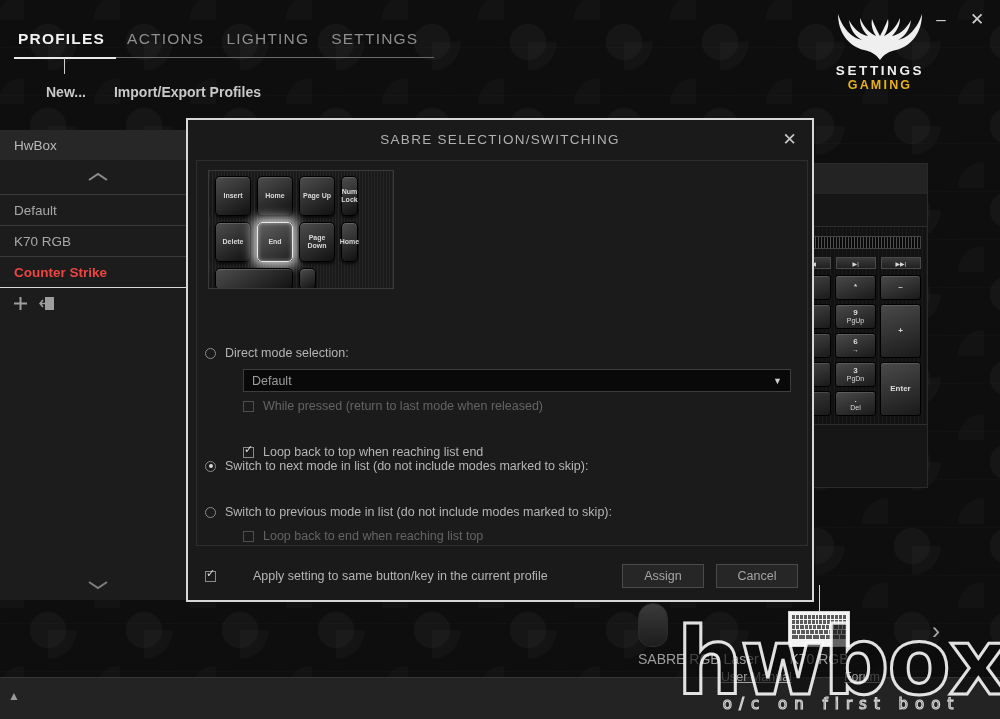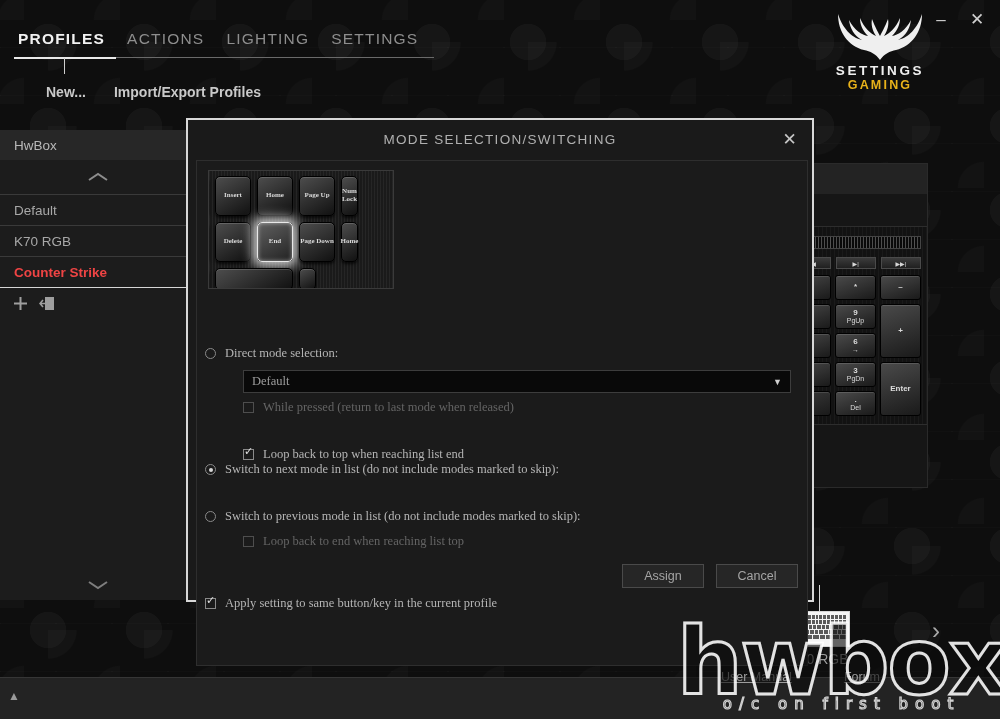--- a/index.html
+++ b/index.html
@@ -120,22 +120,22 @@
   .flinks { position:absolute; right:120px; top:12px; display:flex; gap:52px; }
   .flinks a { color:#9e9e9e; font-size:12.5px; text-decoration:underline; cursor:pointer; }
   .flinkup { position:absolute; right:120px; top:-8px; }
 
   
   .modal { position:absolute; left:186px; top:118px; width:628px; height:484px;
            background:#1a1a1a; border:2px solid #d8d8d8; }
   .m-title { height:38px; display:flex; align-items:center; justify-content:center; position:relative;
              color:#b0b0b0; font-size:13.5px; letter-spacing:1.3px; }
   .m-close { position:absolute; right:14px; top:9px; color:#c6c6c6; font-size:17px; cursor:pointer; }
-  .m-body { position:absolute; left:8px; top:40px; width:612px; height:506px; background:#1b1b1b;
-            border:1px solid #2e2e2e;font-family:Liberation Serif, serif; }
+  .m-body { position:absolute; left:8px; top:40px; width:612px; height:386px; background:#1b1b1b;
+            border:1px solid #2e2e2e; }
   .kbpreview { position:absolute; left:11px; top:9px; width:186px; height:119px;
                background:#1a1a1a; border:1px solid #3a3a3a; overflow:hidden;
                background-image: repeating-linear-gradient(90deg, rgba(255,255,255,.05) 0 1px, rgba(255,255,255,0) 1px 3px); }
   .kbp-row { position:absolute; display:flex; gap:6px; }
   .pk { width:36px; height:40px; border-radius:5px; background:linear-gradient(150deg,#4d4d4d,#111);
         border:1px solid #000; display:flex; align-items:center; justify-content:center;
         color:#d9d9d9; font-size:7px; text-align:center; line-height:1.1; font-weight:bold;
         box-shadow: inset 0 1px 0 rgba(255,255,255,.16), 0 2px 3px rgba(0,0,0,.7); }
   .pk.lit { box-shadow: 0 0 11px 5px rgba(255,255,255,.72), inset 0 0 4px rgba(255,255,255,.5);
             border-color:#e8e8e8; background:linear-gradient(150deg,#606060,#222); }
@@ -424,21 +424,21 @@
   <div class="footer">
     <div class="up">▲</div>
     <div class="flinks flinkup">
       <a>User Manual</a>
       <a>Forum</a>
     </div>
   </div>
 
   <div class="modal">
     <div class="m-title">
-      <span>MODE SELECTION/SWITCHING</span>
+      <span>SABRE SELECTION/SWITCHING</span>
       <span class="m-close">✕</span>
     </div>
 
     <div class="m-body">
 
       <div class="kbpreview">
         <div class="kbp-row" style="left:-14px; top:5px;">
           <div class="pk edge"></div>
           <div class="pk">Insert</div>
           <div class="pk">Home</div>
@@ -491,21 +491,21 @@
           <span class="radio"></span>
           <span>Switch to previous mode in list (do not include modes marked to skip):</span>
         </div>
         <div class="optrow indent" style="margin-top:10px;">
           <span class="cbx dis"></span>
           <span class="dim">Loop back to end when reaching list top</span>
         </div>
 
         <div class="gap"></div>
 
-        <div class="optrow" style="margin-top:25px;">
+        <div class="optrow" style="margin-top:4px;gap:28px;">
           <span class="cbx on"></span>
           <span>Apply setting to same button/key in the current profile</span>
         </div>
 
       </div>
     </div>
 
     <div class="m-foot">
       <div class="btns">
         <div class="mbtn">Assign</div>

